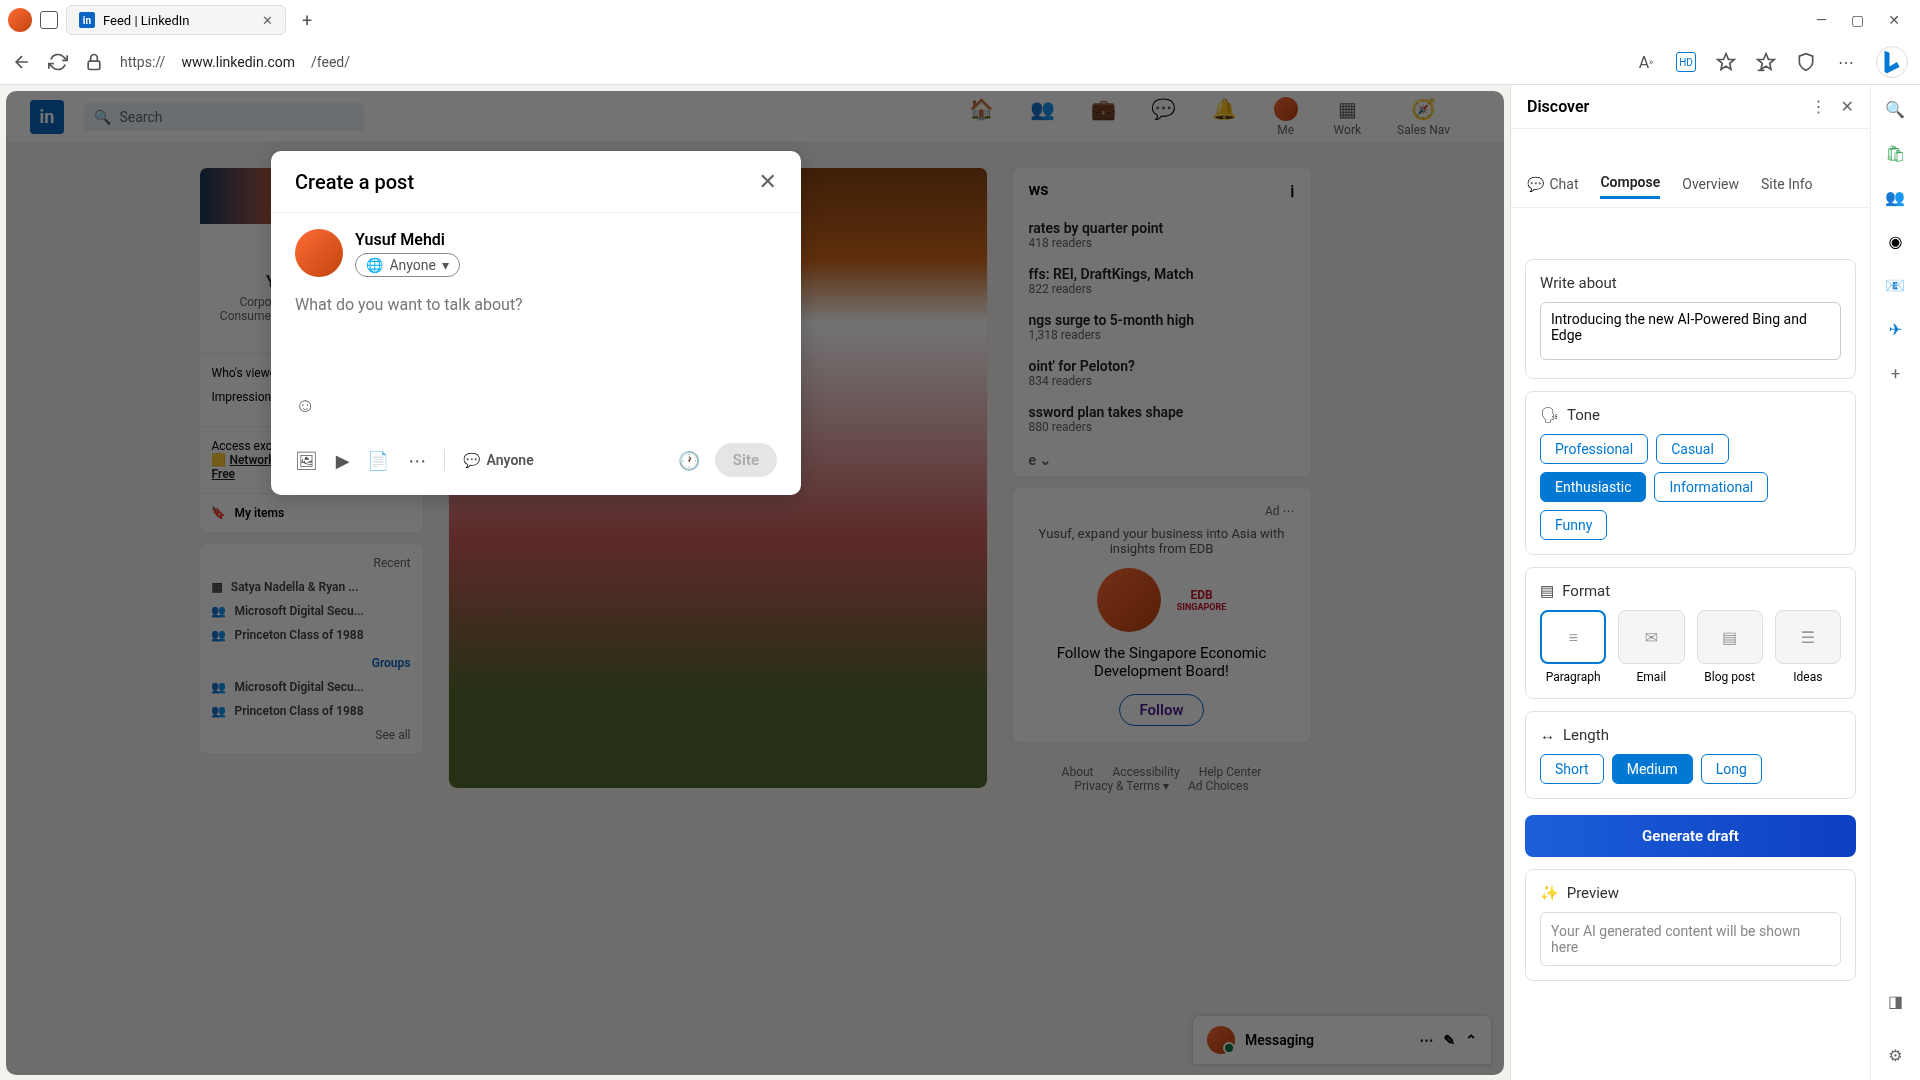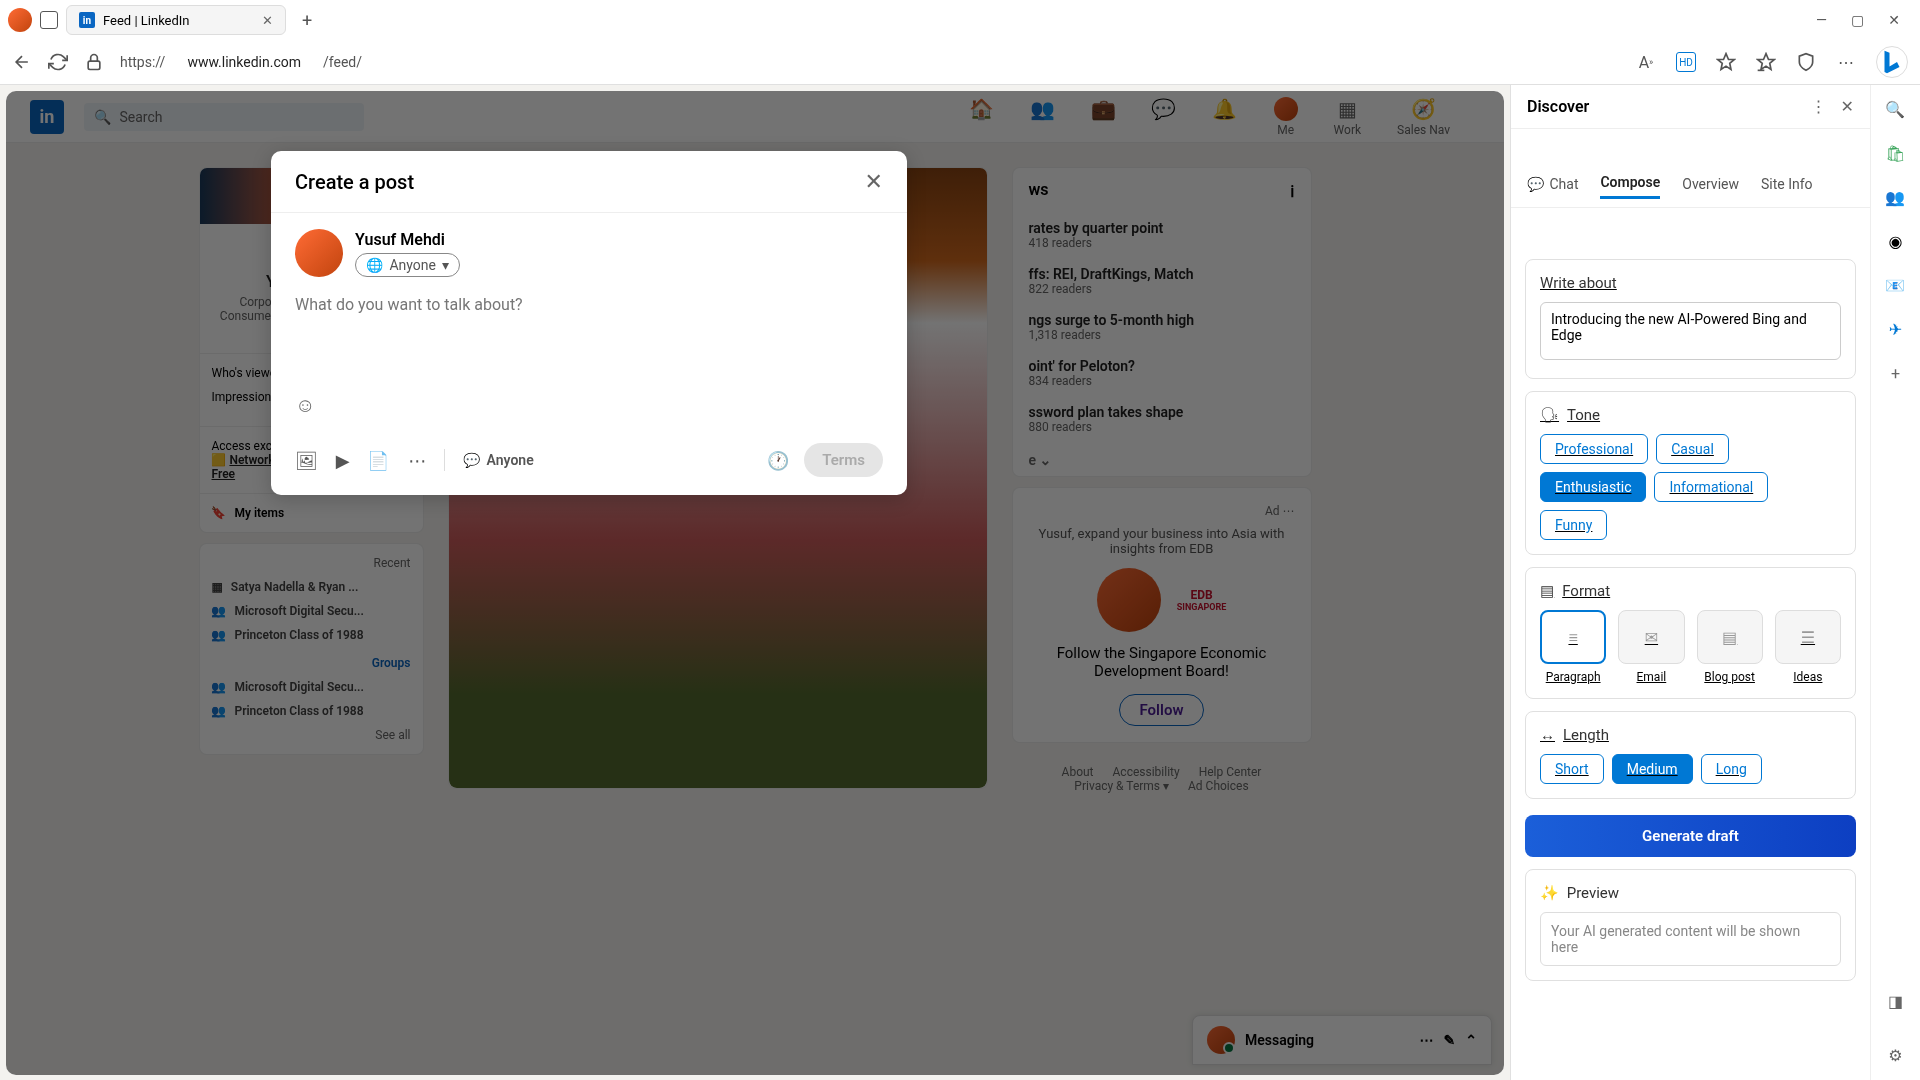--- a/index.html
+++ b/index.html
@@ -10,21 +10,21 @@
 .tab-bar { display: flex; align-items: center; height: 40px; padding: 4px 8px; gap: 8px; }
 .profile-dot { width: 24px; height: 24px; border-radius: 50%; background: linear-gradient(135deg,#ff6b35,#c1440e); }
 .tab-icon-square { width: 18px; height: 18px; border: 1.5px solid #555; border-radius: 3px; }
 .browser-tab { display: flex; align-items: center; gap: 8px; background: #f5f5f5; border: 1px solid #ddd; border-radius: 6px; padding: 6px 12px; min-width: 220px; font-size: 13px; }
 .tab-favicon { width: 16px; height: 16px; background: #0a66c2; color: #fff; font-size: 10px; font-weight: bold; display: flex; align-items: center; justify-content: center; border-radius: 2px; }
 .tab-close { margin-left: auto; color: #666; }
 .new-tab { font-size: 18px; color: #555; padding: 0 8px; }
 .window-controls { margin-left: auto; display: flex; gap: 24px; padding-right: 12px; color: #555; font-size: 14px; }
 .addr-bar { display: flex; align-items: center; height: 44px; padding: 0 12px; gap: 16px; }
 .addr-btn { width: 20px; height: 20px; color: #555; display: flex; align-items: center; justify-content: center; }
-.url-box { flex: 1; display: flex; align-items: center; gap: 22px; font-size: 14px; color: #555; }
+.url-box { flex: 1; display: flex; align-items: center; gap: 16px; font-size: 14px; color: #555; }
 .url-box .domain { color: #222; }
 .addr-right { display: flex; gap: 20px; align-items: center; }
 .addr-icon { width: 20px; height: 20px; color: #555; display:flex; align-items:center; justify-content:center; }
 .bing-circle { width: 32px; height: 32px; border-radius: 50%; border: 1px solid #ddd; display: flex; align-items: center; justify-content: center; color: #0078d4; }
 
 
 .workspace { display: flex; height: calc(1080px - 84px); }
 .page-area { flex: 1; position: relative; background:#fff; border-radius:10px; margin:6px; overflow:hidden; }
 .sidebar-right { width: 50px; background: #fff; display: flex; flex-direction: column; align-items: center; padding-top: 12px; gap: 20px; border-left: 1px solid #eee; }
 .sidebar-ico { width: 24px; height: 24px; display:flex; align-items:center; justify-content:center; }
@@ -78,21 +78,21 @@
 .li-footer span { margin:0 8px; display:inline-block;}
 .li-messaging { position:absolute; bottom:10px; right:12px; width:300px; background:#fff; border:1px solid #ddd; border-radius:8px 8px 0 0; padding:10px 14px; display:flex; align-items:center; gap:10px; font-weight:600; font-size:14px; box-shadow:0 0 6px rgba(0,0,0,0.1);}
 .li-messaging .spacer{flex:1;}
 .li-msg-avatar{width:28px;height:28px;border-radius:50%;background:linear-gradient(135deg,#ff6b35,#c1440e);position:relative;}
 .li-msg-avatar::after{content:'';position:absolute;bottom:0;right:0;width:8px;height:8px;background:#057642;border:2px solid #fff;border-radius:50%;}
 
 
 .dim-overlay { position: absolute; inset: 0; background: rgba(0,0,0,0.55); }
 
 
-.li-modal { position: absolute; top: 60px; left: 265px; width: 636px; background: #fff; border-radius: 10px; box-shadow: 0 4px 20px rgba(0,0,0,0.2); z-index: 10; }
+.li-modal { position: absolute; top: 60px; left: 265px; width: 530px; background: #fff; border-radius: 10px; box-shadow: 0 4px 20px rgba(0,0,0,0.2); z-index: 10; }
 .li-modal-head { display: flex; justify-content: space-between; align-items: center; padding: 18px 24px; border-bottom: 1px solid #eee; }
 .li-modal-head h2 { font-size: 20px; font-weight: 500; }
 .li-modal-close { font-size: 22px; color: #666; }
 .li-modal-body { padding: 16px 24px; }
 .li-modal-user { display: flex; gap: 12px; align-items: center; }
 .li-modal-avatar { width: 48px; height: 48px; border-radius: 50%; background:linear-gradient(135deg,#ff6b35,#c1440e);}
 .li-modal-name { font-weight: 600; font-size: 16px; }
 .li-modal-vis { display: inline-flex; align-items: center; gap: 6px; border: 1px solid #888; border-radius: 14px; padding: 3px 10px; font-size: 14px; color: #555; margin-top:4px;}
 .li-modal-text { margin-top: 18px; font-size: 16px; color: #777; min-height: 90px; }
 .li-modal-emoji { font-size:20px; color:#666; margin-top:8px;}
@@ -104,21 +104,21 @@
 .li-post-btn { padding: 8px 18px; background: #e5e5e5; color: #aaa; border-radius: 18px; font-weight: 600; font-size:15px;}
 
 
 .discover { width: 360px; background: #fff; border-left: 1px solid #e0e0e0; display: flex; flex-direction: column; gap: 37px; }
 .discover-head { display: flex; align-items: center; padding: 12px 16px; border-bottom: 1px solid #eee; }
 .discover-head h3 { font-size: 16px; font-weight: 600; flex:1;}
 .discover-tabs { display: flex; gap: 22px; padding: 8px 16px; border-bottom: 1px solid #eee; font-size: 14px; }
 .discover-tab { color: #555; padding-bottom:6px; display:flex; gap:5px; align-items:center;}
 .discover-tab.active { color: #222; font-weight:600; border-bottom: 3px solid #0078d4; }
 .discover-body { flex: 1; overflow-y: auto; padding: 14px; }
-.compose-card { border: 1px solid #e0e0e0; border-radius: 8px; padding: 14px; margin-bottom: 12px; text-decoration: underline; }
+.compose-card { border: 1px solid #e0e0e0; border-radius: 8px; padding: 14px; margin-bottom: 12px; }
 .compose-label { font-size: 15px; color: #333; margin-bottom: 10px; display:flex; gap:8px; align-items:center;}
 .compose-textarea { width: 100%; min-height: 58px; border: 1px solid #ccc; border-radius: 6px; padding: 8px 10px; font-size: 14px; resize: none; font-family:inherit;}
 .chip-row { display: flex; flex-wrap: wrap; gap: 8px; }
 .chip { padding: 6px 14px; border: 1px solid #0078d4; color: #0078d4; border-radius: 6px; font-size: 14px; background:#fff;}
 .chip.active { background: #0078d4; color: #fff; }
 .format-row { display: flex; gap: 12px; }
 .format-item { flex: 1; text-align: center; }
 .format-box { height: 54px; border: 1px solid #ddd; background:#f5f5f5; border-radius: 8px; margin-bottom: 6px; display:flex; align-items:center; justify-content:center; color:#999;}
 .format-box.active { border: 2px solid #0078d4; background:#fff;}
 .format-item .lbl { font-size: 12px; }
@@ -389,21 +389,21 @@
         <span class="li-foot-icon">▶</span>
         <span class="li-foot-icon">📄</span>
         <span class="li-foot-icon">⋯</span>
         <div class="li-foot-divider"></div>
         <div class="li-foot-anyone">
           <span>💬</span>
           <span>Anyone</span>
         </div>
         <div class="li-foot-right">
           <span class="li-foot-icon">🕐</span>
-          <div class="li-post-btn">Terms</div>
+          <div class="li-post-btn">Site</div>
         </div>
       </div>
     </div>
   </div>
 
   <div class="discover">
     <div class="discover-head">
       <h3>Discover</h3>
       <span style="margin-right:14px;color:#666;">⋮</span>
       <span style="color:#666;">✕</span>

